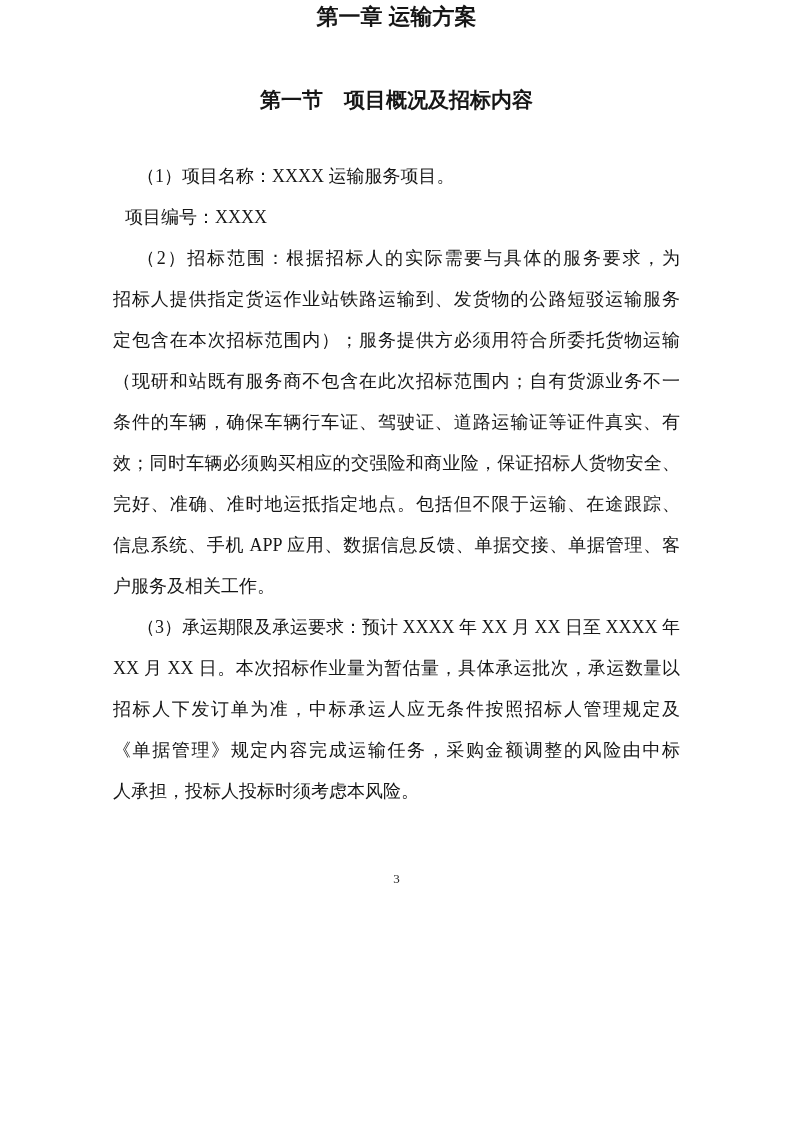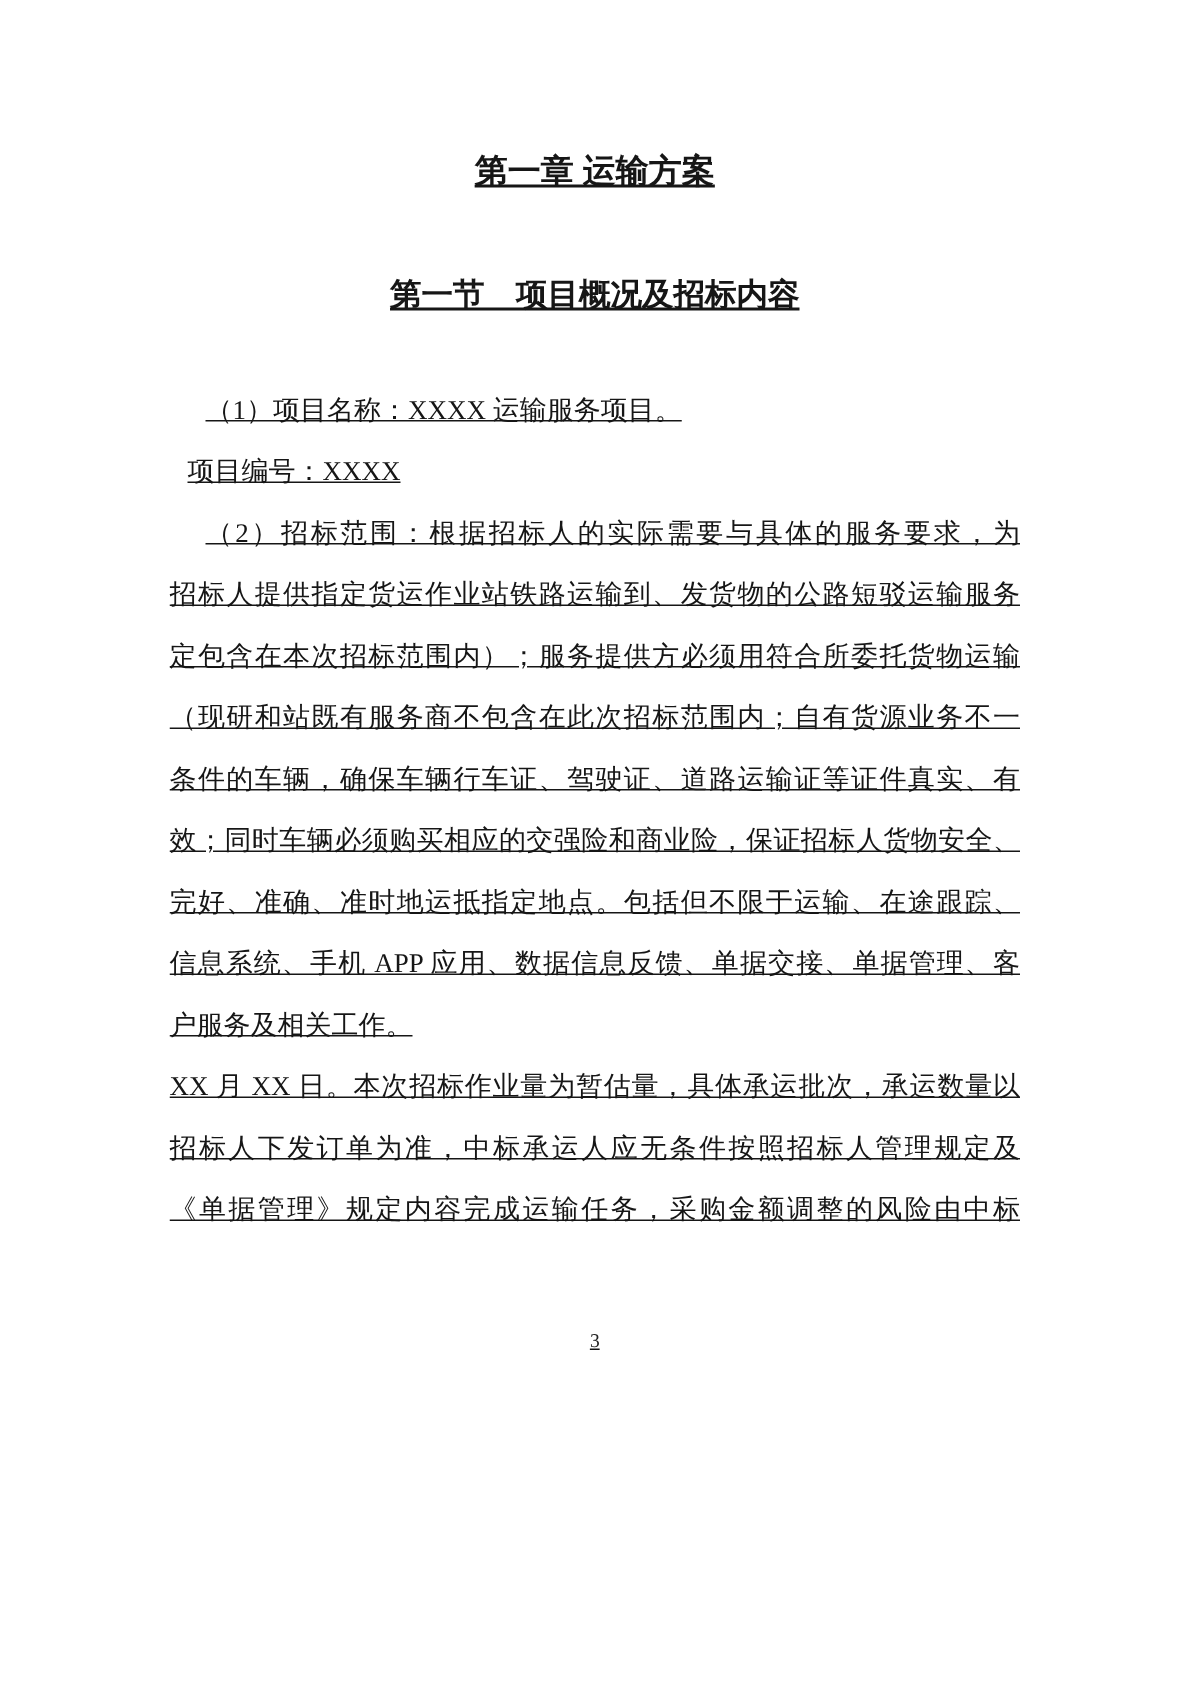--- a/index.html
+++ b/index.html
@@ -7,24 +7,22 @@
     padding: 0;
     background: #ffffff;
   }
   .page {
     position: relative;
     width: 793px;
     height: 1122px;
     margin: 0 auto;
     background: #ffffff;
     box-sizing: border-box;
-    padding-top: 97px;
     overflow: hidden;
     color: #161616;
-    text-decoration: underline;
   }
   .chapter-title {
     margin: 0 113px;
     width: 567px;
     text-align: center;
     font-family: "Liberation Sans", "DejaVu Sans", sans-serif;
     font-weight: 700;
     font-size: 22px;
     line-height: 33px;
   }
@@ -89,20 +87,22 @@
     <div class="bl indent-small">项目编号：XXXX</div>
     <div class="bl indent-item fill">（2）招标范围：根据招标人的实际需要与具体的服务要求，为</div>
     <div class="bl fill">招标人提供指定货运作业站铁路运输到、发货物的公路短驳运输服务</div>
     <div class="bl fill">定包含在本次招标范围内）；服务提供方必须用符合所委托货物运输</div>
     <div class="bl fill">（现研和站既有服务商不包含在此次招标范围内；自有货源业务不一</div>
     <div class="bl fill">条件的车辆，确保车辆行车证、驾驶证、道路运输证等证件真实、有</div>
     <div class="bl fill">效；同时车辆必须购买相应的交强险和商业险，保证招标人货物安全、</div>
     <div class="bl fill">完好、准确、准时地运抵指定地点。包括但不限于运输、在途跟踪、</div>
     <div class="bl fill">信息系统、手机 APP 应用、数据信息反馈、单据交接、单据管理、客</div>
     <div class="bl">户服务及相关工作。</div>
+    <div class="bl indent-item fill">（3）承运期限及承运要求：预计 XXXX 年 XX 月 XX 日至 XXXX 年</div>
     <div class="bl fill">XX 月 XX 日。本次招标作业量为暂估量，具体承运批次，承运数量以</div>
     <div class="bl fill">招标人下发订单为准，中标承运人应无条件按照招标人管理规定及</div>
     <div class="bl fill">《单据管理》规定内容完成运输任务，采购金额调整的风险由中标</div>
+    <div class="bl">人承担，投标人投标时须考虑本风险。</div>
   </div>
 
   <div class="pageno">3</div>
 
 </div>
 
 </body></html>

